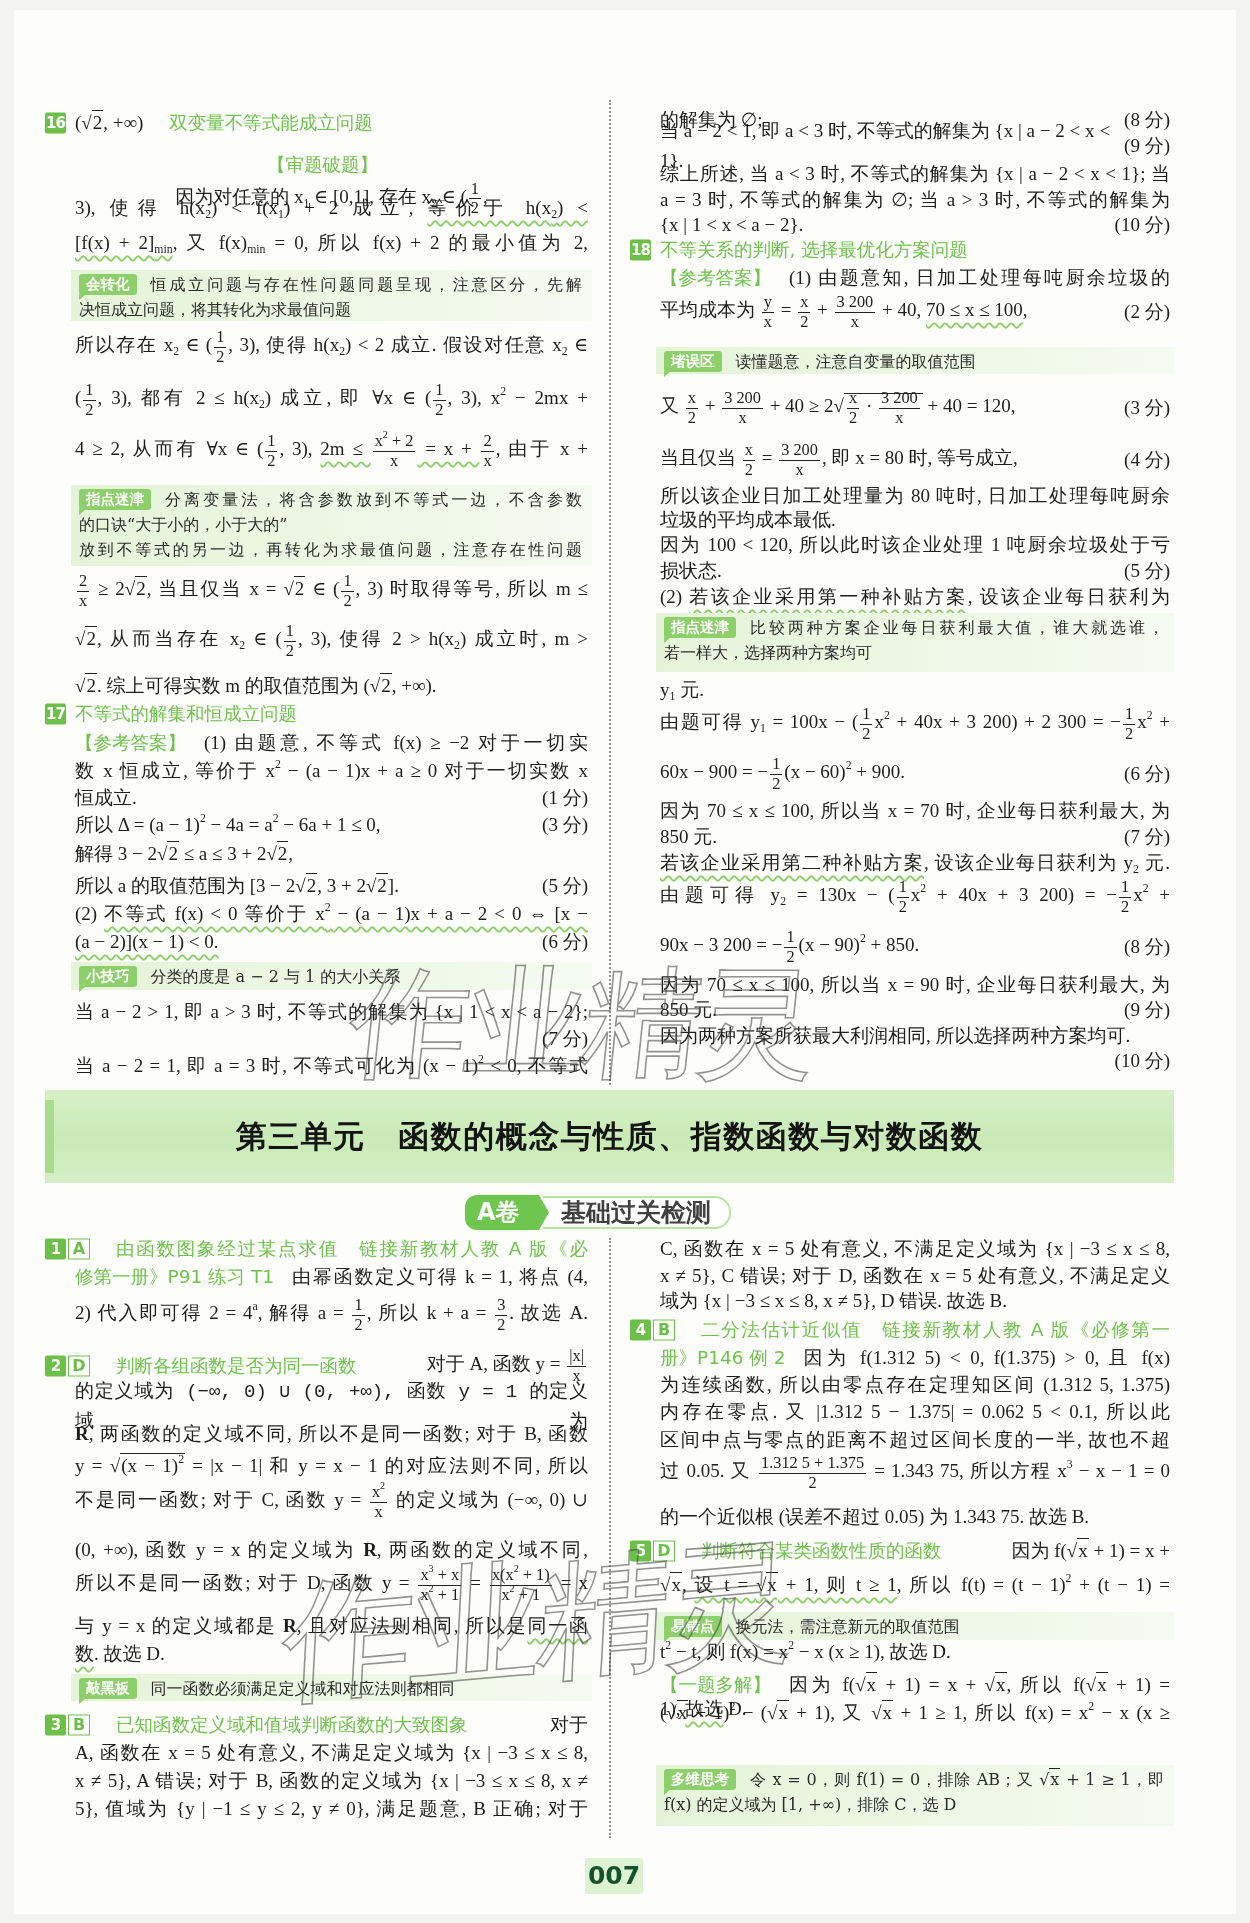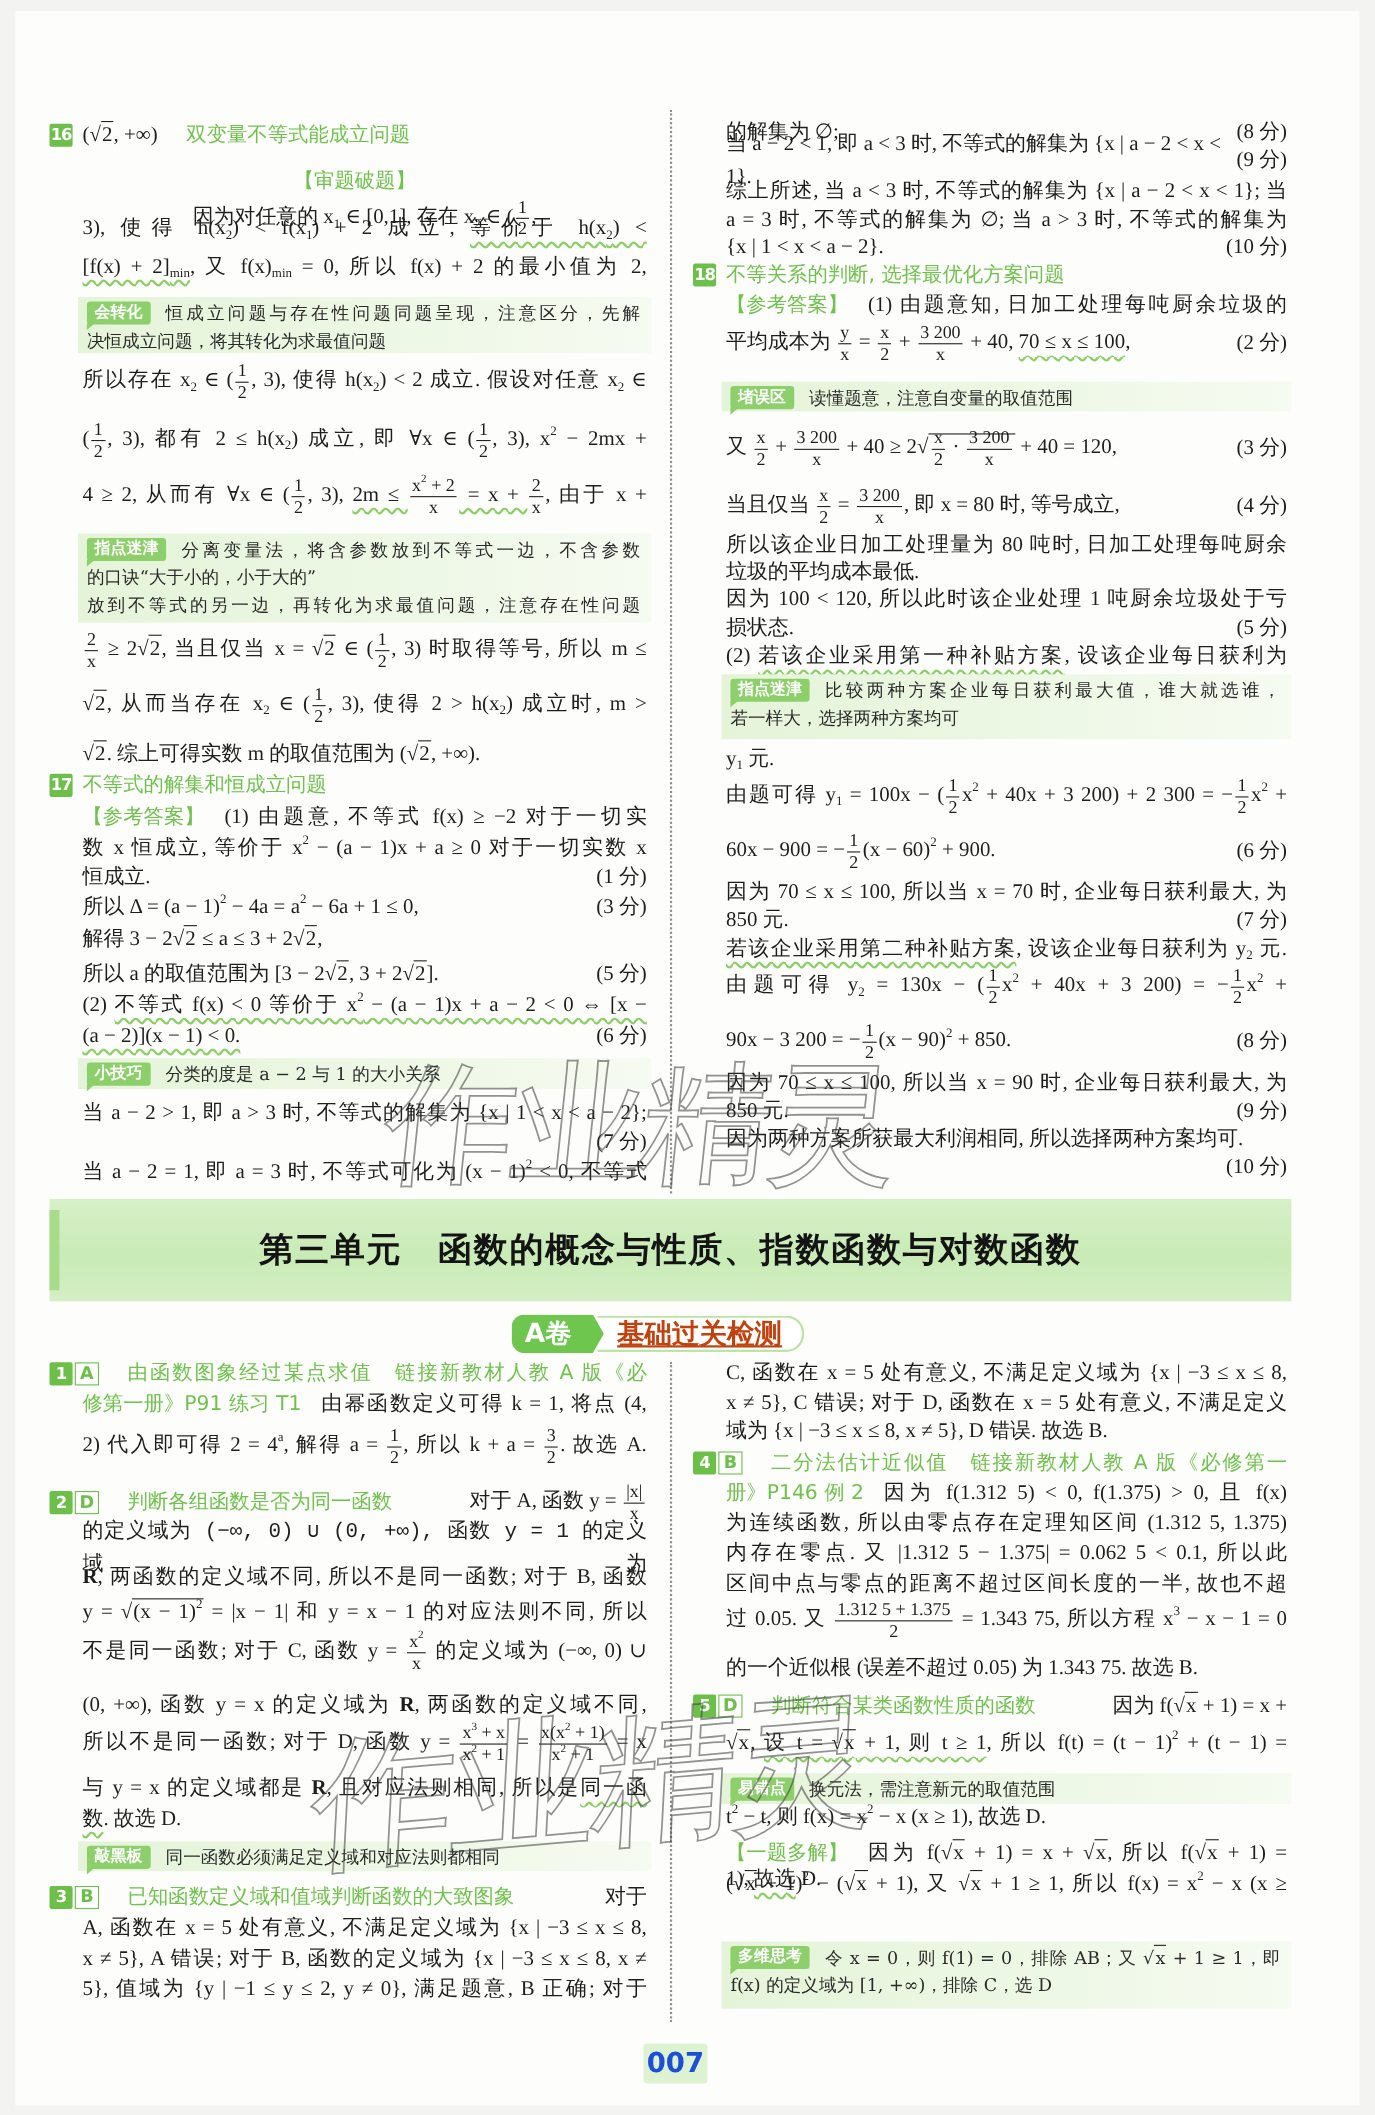--- a/index.html
+++ b/index.html
@@ -29,22 +29,22 @@
 .note{position:absolute;padding:2px 10px 0 8px;background:linear-gradient(90deg,#e5f4d9 0%,#eef8e6 60%,#f6fbf1 100%);font-size:16px;line-height:25px;color:#2a2a2a;font-family:"DejaVu Serif",serif;}
 .tag{float:left;position:relative;margin:2px 14px 0 0;height:21px;padding:0 7px;background:#8dd06b;color:#fff;font:bold 14.5px/21px "DejaVu Sans",sans-serif;border-radius:3px;}
 .tag::after{content:"";position:absolute;left:0;bottom:-5px;border-top:6px solid #8dd06b;border-right:7px solid transparent;}
 .nl{text-align:justify;text-align-last:justify;}
 .nl.last{text-align-last:left;}
 .unit-banner{position:absolute;left:45px;top:1090px;width:1129px;height:93px;background:linear-gradient(180deg,#d7f0c8 0%,#c9ebb6 55%,#d4efc4 100%);}
 .banner-edge{position:absolute;left:0;top:10px;width:9px;height:73px;background:#a6dc8c;}
 .unit-title{position:absolute;left:0;right:0;top:0;height:93px;text-align:center;font:bold 31px/93px "DejaVu Sans",sans-serif;color:#141414;letter-spacing:1.5px;white-space:pre;}
 .vol-badge{position:absolute;left:465px;top:1195px;height:35px;display:flex;align-items:center;}
 .vol-tag{position:relative;z-index:2;height:35px;width:84px;background:#6ec64f;color:#fff;font:bold 24px/35px "DejaVu Sans",sans-serif;padding-left:12px;border-radius:12px 0 0 12px;clip-path:polygon(0 0,88% 0,100% 50%,88% 100%,0 100%);}
-.vol-title{height:33px;margin-left:-6px;padding:0 18px 0 18px;border:2px solid #b9e3a2;border-left:none;border-radius:0 16px 16px 0;font:bold 25px/29px "DejaVu Sans",sans-serif;color:#c2410c;background:#fff;text-decoration:underline;}
-.page-num{position:absolute;left:585px;top:1858px;width:58px;height:36px;background:#ddf2d0;font:bold 25px/36px "DejaVu Sans",sans-serif;text-align:center;color:#1d4ed8;border-radius:3px;}
+.vol-title{height:33px;margin-left:-6px;padding:0 18px 0 18px;border:2px solid #b9e3a2;border-left:none;border-radius:0 16px 16px 0;font:bold 25px/29px "DejaVu Sans",sans-serif;color:#404040;background:#fff;}
+.page-num{position:absolute;left:585px;top:1858px;width:58px;height:36px;background:#ddf2d0;font:bold 25px/36px "DejaVu Sans",sans-serif;text-align:center;color:#14532d;border-radius:3px;}
 .wm{position:absolute;white-space:nowrap;color:transparent;-webkit-text-stroke:1.6px #3c3c3c;opacity:.55;font-family:"DejaVu Sans",sans-serif;pointer-events:none;z-index:5;}
 .wm1{left:350px;top:958px;font-size:120px;line-height:130px;letter-spacing:-4px;transform:skewX(-6deg);}
 .wm2{left:282px;top:1545px;font-size:132px;line-height:150px;letter-spacing:-4px;transform:rotate(-5deg) skewX(-8deg);}
 </style>
 </head>
 <body>
 
 <div class="page"></div>
 
 <div class="vdiv" style="top:100px;height:985px;"></div>

